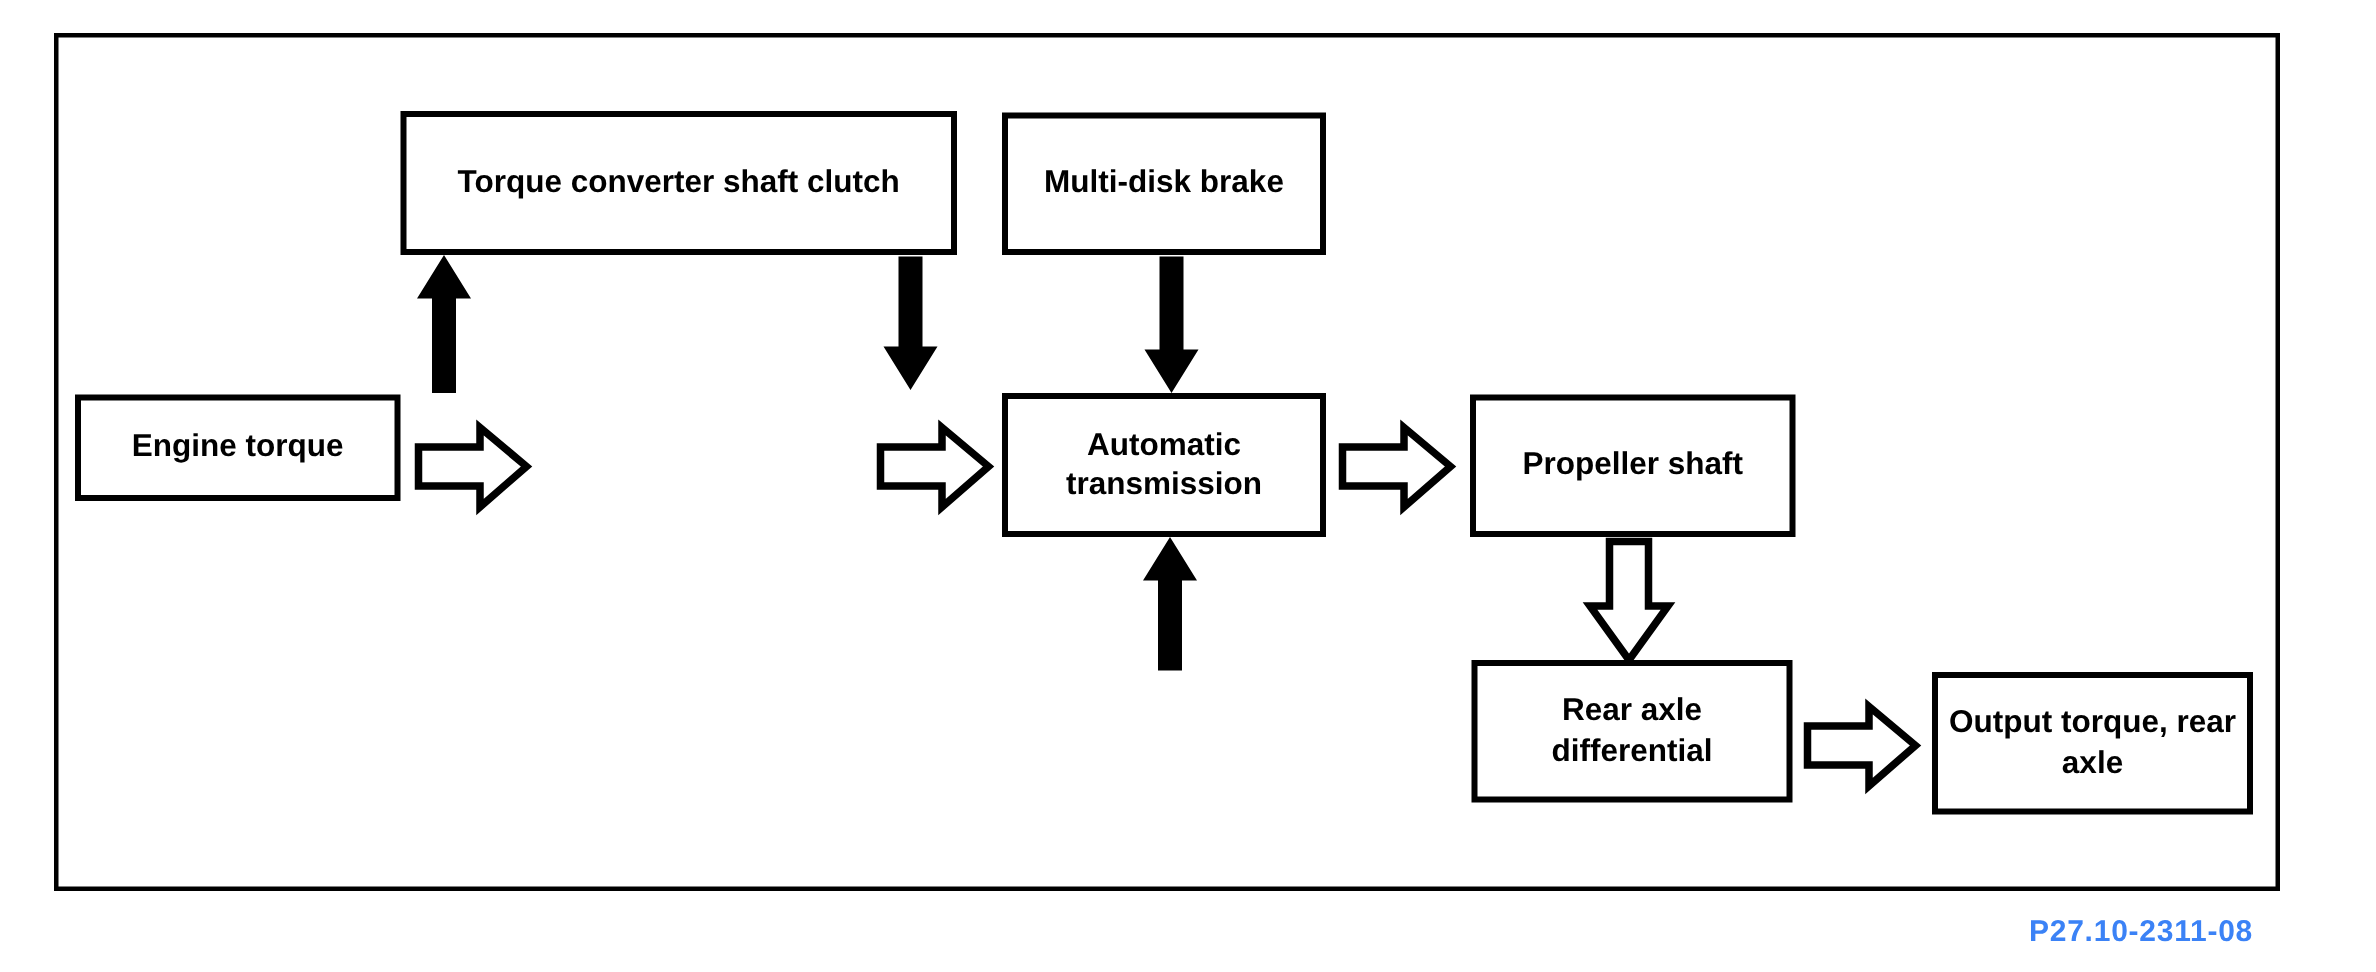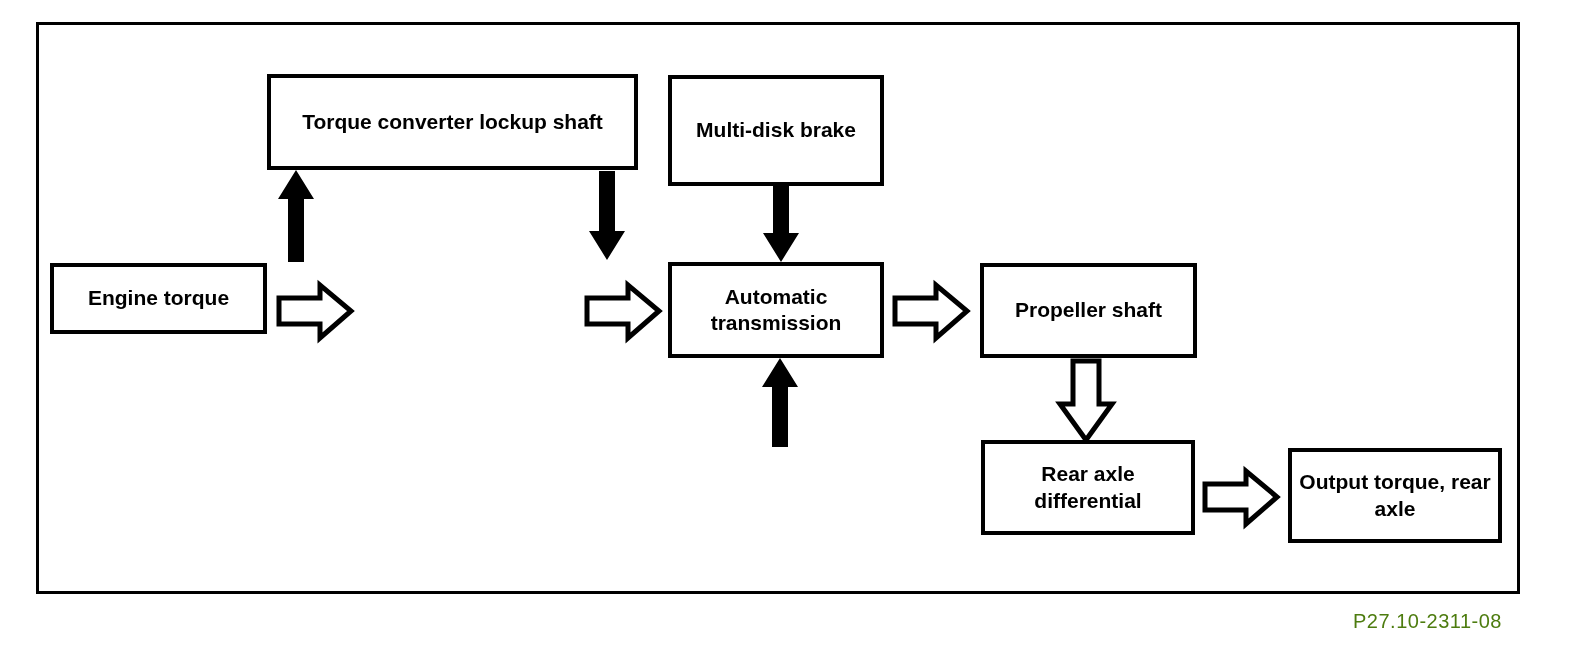--- a/index.html
+++ b/index.html
@@ -43,34 +43,34 @@
     align-items: center;
     justify-content: center;
     text-align: center;
     font-weight: bold;
     font-size: 21px;
     line-height: 1.25;
     padding: 0 4px;
   }
   #node-engine-torque        { left: 50px;   top: 263px; width: 217px; height: 71px; }
   #node-lockup-clutch        { left: 267px;  top: 74px;  width: 371px; height: 96px; }
-  #node-multi-disk-brake     { left: 668px;  top: 75px;  width: 216px; height: 111px; }
+  #node-multi-disk-brake     { left: 668px;  top: 75px;  width: 216px; height: 95px; }
   #node-torque-converter     { left: 362px;  top: 263px; width: 215px; height: 95px; }
   #node-automatic-transmission { left: 668px; top: 262px; width: 216px; height: 96px; }
   #node-propeller-shaft      { left: 980px;  top: 263px; width: 217px; height: 95px; }
   #node-multi-disk-clutch    { left: 668px;  top: 448px; width: 216px; height: 95px; }
   #node-rear-axle-differential { left: 981px; top: 440px; width: 214px; height: 95px; }
   #node-output-torque        { left: 1288px; top: 448px; width: 214px; height: 95px; }
   .caption {
     position: absolute;
     right: 82px;
     top: 610px;
     font-size: 20px;
-    font-weight: normal;
-    color: #4d7c0f;
+    font-weight: bold;
+    color: #3b82f6;
     letter-spacing: 0.5px;
   }
 </style>
 </head>
 <body>
 
 <div class="stage">
 
   <div class="frame"></div>
 
@@ -83,21 +83,21 @@
 
     <path fill="#ffffff" stroke="#000000" stroke-width="5" stroke-linejoin="miter" d="M279,298 L320,298 L320,285 L351,311 L320,338 L320,324 L279,324 Z"></path>
     <path fill="#ffffff" stroke="#000000" stroke-width="5" stroke-linejoin="miter" d="M587,298 L628,298 L628,285 L659,311 L628,338 L628,324 L587,324 Z"></path>
     <path fill="#ffffff" stroke="#000000" stroke-width="5" stroke-linejoin="miter" d="M895,298 L936,298 L936,285 L967,311 L936,338 L936,324 L895,324 Z"></path>
     <path fill="#ffffff" stroke="#000000" stroke-width="5" stroke-linejoin="miter" d="M1073,361 L1099,361 L1099,404 L1112,404 L1086,440 L1060,404 L1073,404 Z"></path>
     <path fill="#ffffff" stroke="#000000" stroke-width="5" stroke-linejoin="miter" d="M1205,484 L1246,484 L1246,471 L1277,497 L1246,524 L1246,510 L1205,510 Z"></path>
   </svg>
 
   <div class="node" id="node-engine-torque">Engine torque</div>
 
-  <div class="node" id="node-lockup-clutch">Torque converter lockup shaft</div>
+  <div class="node" id="node-lockup-clutch">Torque converter shaft clutch</div>
 
   <div class="node" id="node-multi-disk-brake">Multi-disk brake</div>
 
 
   <div class="node" id="node-automatic-transmission">Automatic transmission</div>
 
   <div class="node" id="node-propeller-shaft">Propeller shaft</div>
 
 
   <div class="node" id="node-rear-axle-differential">Rear axle differential</div>

